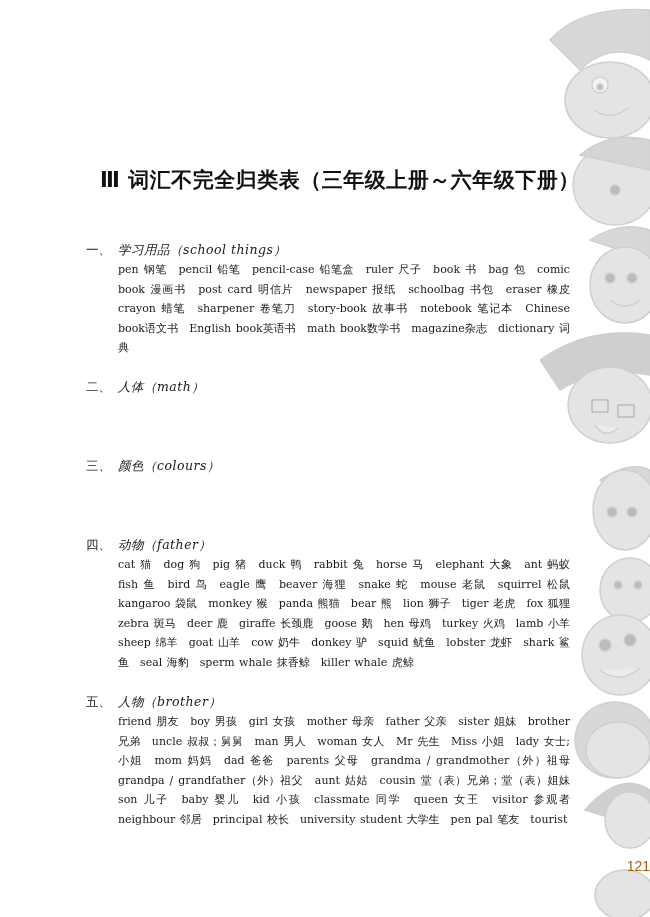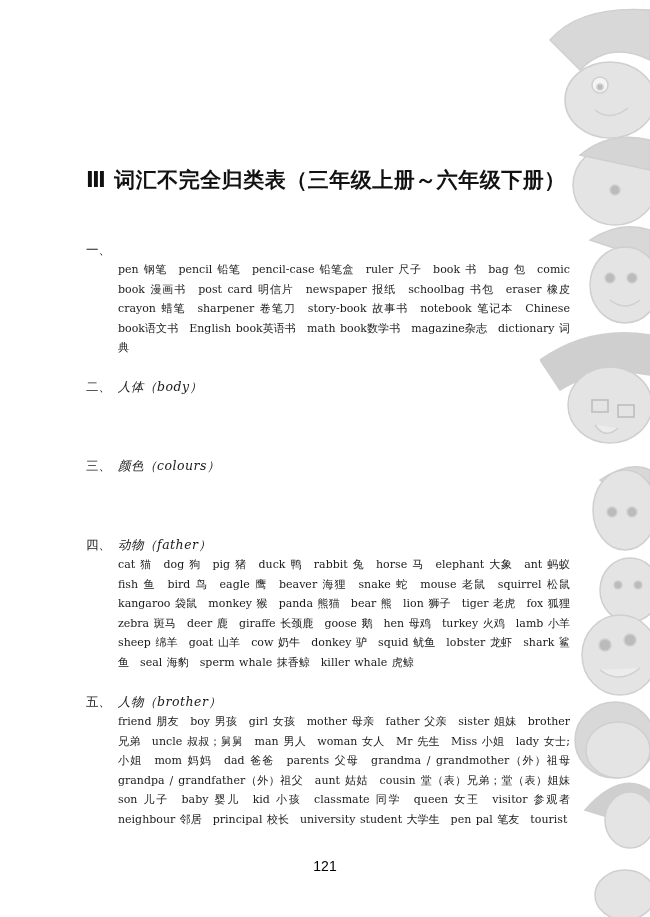--- a/index.html
+++ b/index.html
@@ -4,38 +4,38 @@
 <style>
   html, body { margin: 0; padding: 0; }
   body {
     width: 650px; height: 917px; background: #ffffff; position: relative; overflow: hidden;
     font-family: "DejaVu Serif", "Liberation Serif", serif; color: #1a1a1a;
   }
   .deco {
     position: absolute; right: 0; top: 0; width: 110px; height: 917px; pointer-events: none;
   }
   .title {
-    position: absolute; left: 86px; top: 166px; width: 520px;
+    position: absolute; left: 100px; top: 166px; width: 520px;
     font-family: "DejaVu Sans", "Liberation Sans", sans-serif;
     font-weight: bold; font-size: 21px; letter-spacing: 0.5px; color: #111;
     white-space: nowrap;
   }
   .section { position: absolute; left: 86px; width: 484px; }
   .sec-head {
     height: 20px; line-height: 20px; font-size: 12.5px; display: flex;
   }
   .sec-num { width: 32px; font-size: 12.5px; }
   .sec-title { font-style: italic; letter-spacing: 0.5px; }
   .sec-body {
     margin-left: 32px; font-size: 11px; line-height: 19.6px;
     text-align: justify; text-align-last: left; word-spacing: 1px;
   }
   .page-num {
-    position: absolute; left: 0; right: 0; top: 858px; text-align: center;
-    font-family: "Liberation Sans", "DejaVu Sans", sans-serif; font-size: 14px; color: #000000;
+    position: absolute; left: 0; right: 0; top: 858px; text-align: right;
+    font-family: "Liberation Sans", "DejaVu Sans", sans-serif; font-size: 14px; color: #a16207;
   }
 </style>
 </head>
 <body>
 
 <svg class="deco" viewBox="0 0 110 917" xmlns="http://www.w3.org/2000/svg">
   <g fill="#e4e4e4" stroke="#cfcfcf" stroke-width="1.5">
 
     <path d="M10 40 Q40 5 110 10 L110 60 Q70 40 40 70 Z" fill="#d8d8d8"></path>
     <ellipse cx="70" cy="100" rx="45" ry="38"></ellipse>
@@ -81,28 +81,29 @@
 
     <ellipse cx="85" cy="895" rx="30" ry="25"></ellipse>
   </g>
 </svg>
 
 <div class="title">Ⅲ 词汇不完全归类表（三年级上册～六年级下册）</div>
 
 <div class="section" style="top:240px;">
   <div class="sec-head">
     <span class="sec-num">一、</span>
+    <span class="sec-title">学习用品（school things）</span>
   </div>
   <div class="sec-body">pen 钢笔　pencil 铅笔　pencil-case 铅笔盒　ruler 尺子　book 书　bag 包　comic book 漫画书　post card 明信片　newspaper 报纸　schoolbag 书包　eraser 橡皮　crayon 蜡笔　sharpener 卷笔刀　story-book 故事书　notebook 笔记本　Chinese book语文书　English book英语书　math book数学书　magazine杂志　dictionary 词典</div>
 </div>
 
 <div class="section" style="top:377px;">
   <div class="sec-head">
     <span class="sec-num">二、</span>
-    <span class="sec-title">人体（body）</span>
+    <span class="sec-title">人体（math）</span>
   </div>
 </div>
 
 <div class="section" style="top:456px;">
   <div class="sec-head">
     <span class="sec-num">三、</span>
     <span class="sec-title">颜色（colours）</span>
   </div>
 </div>
 

